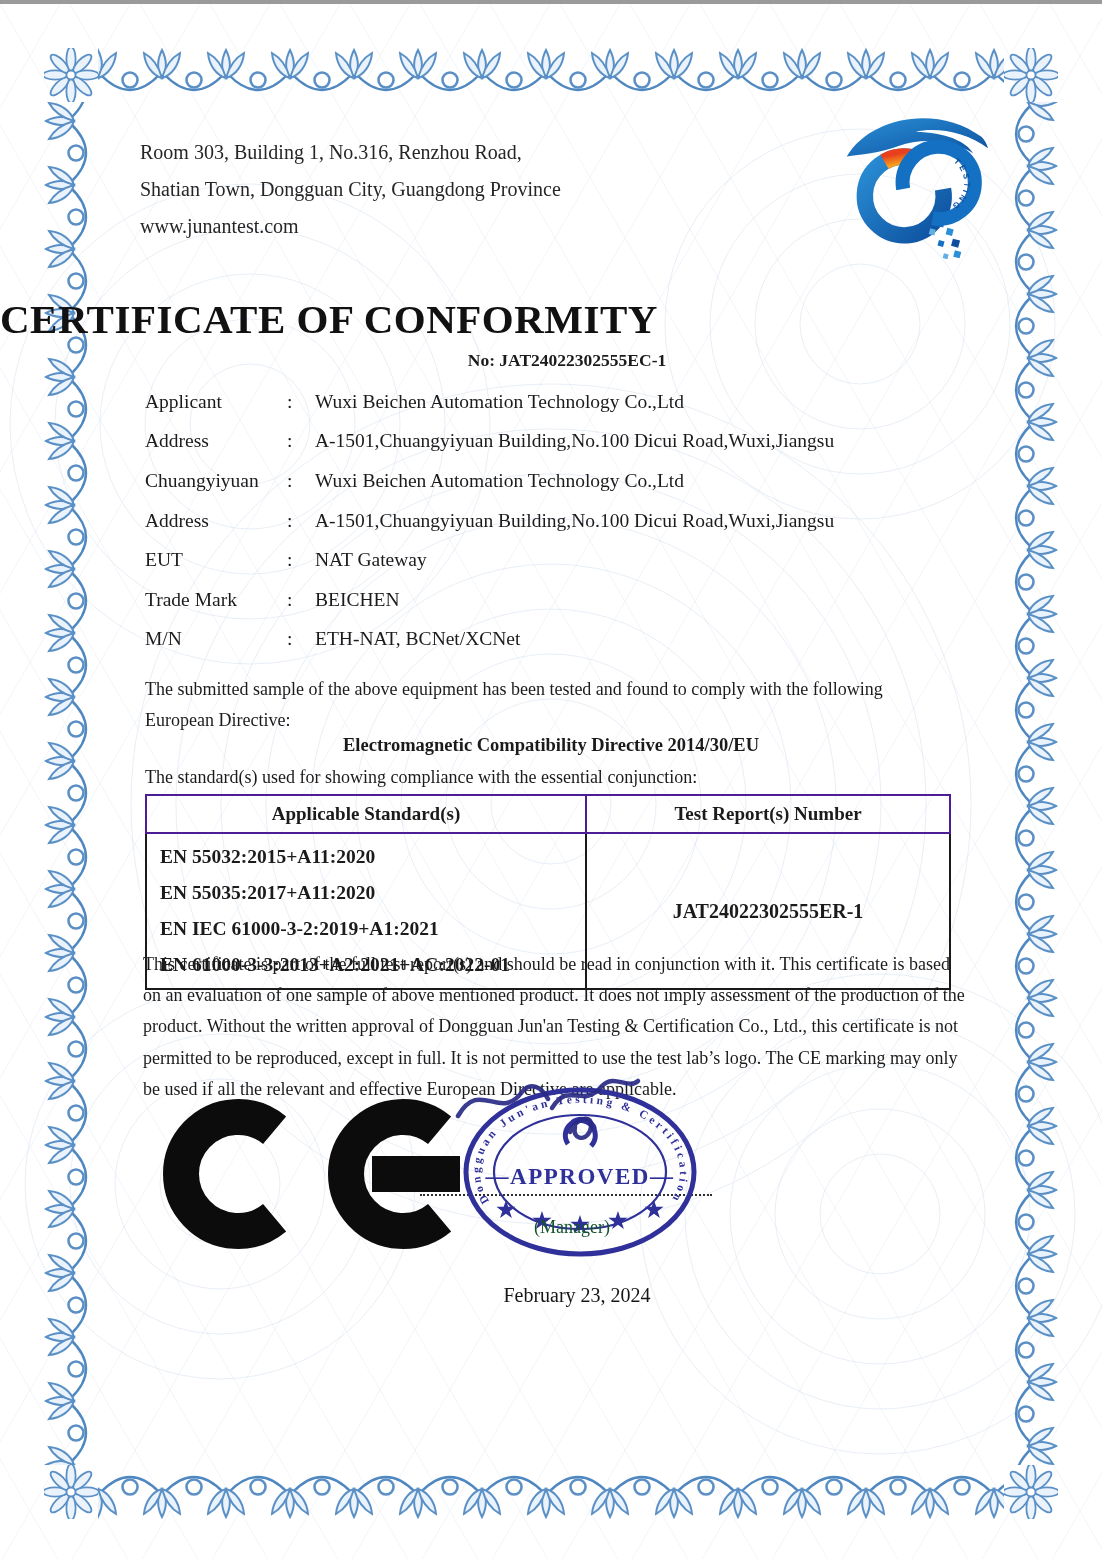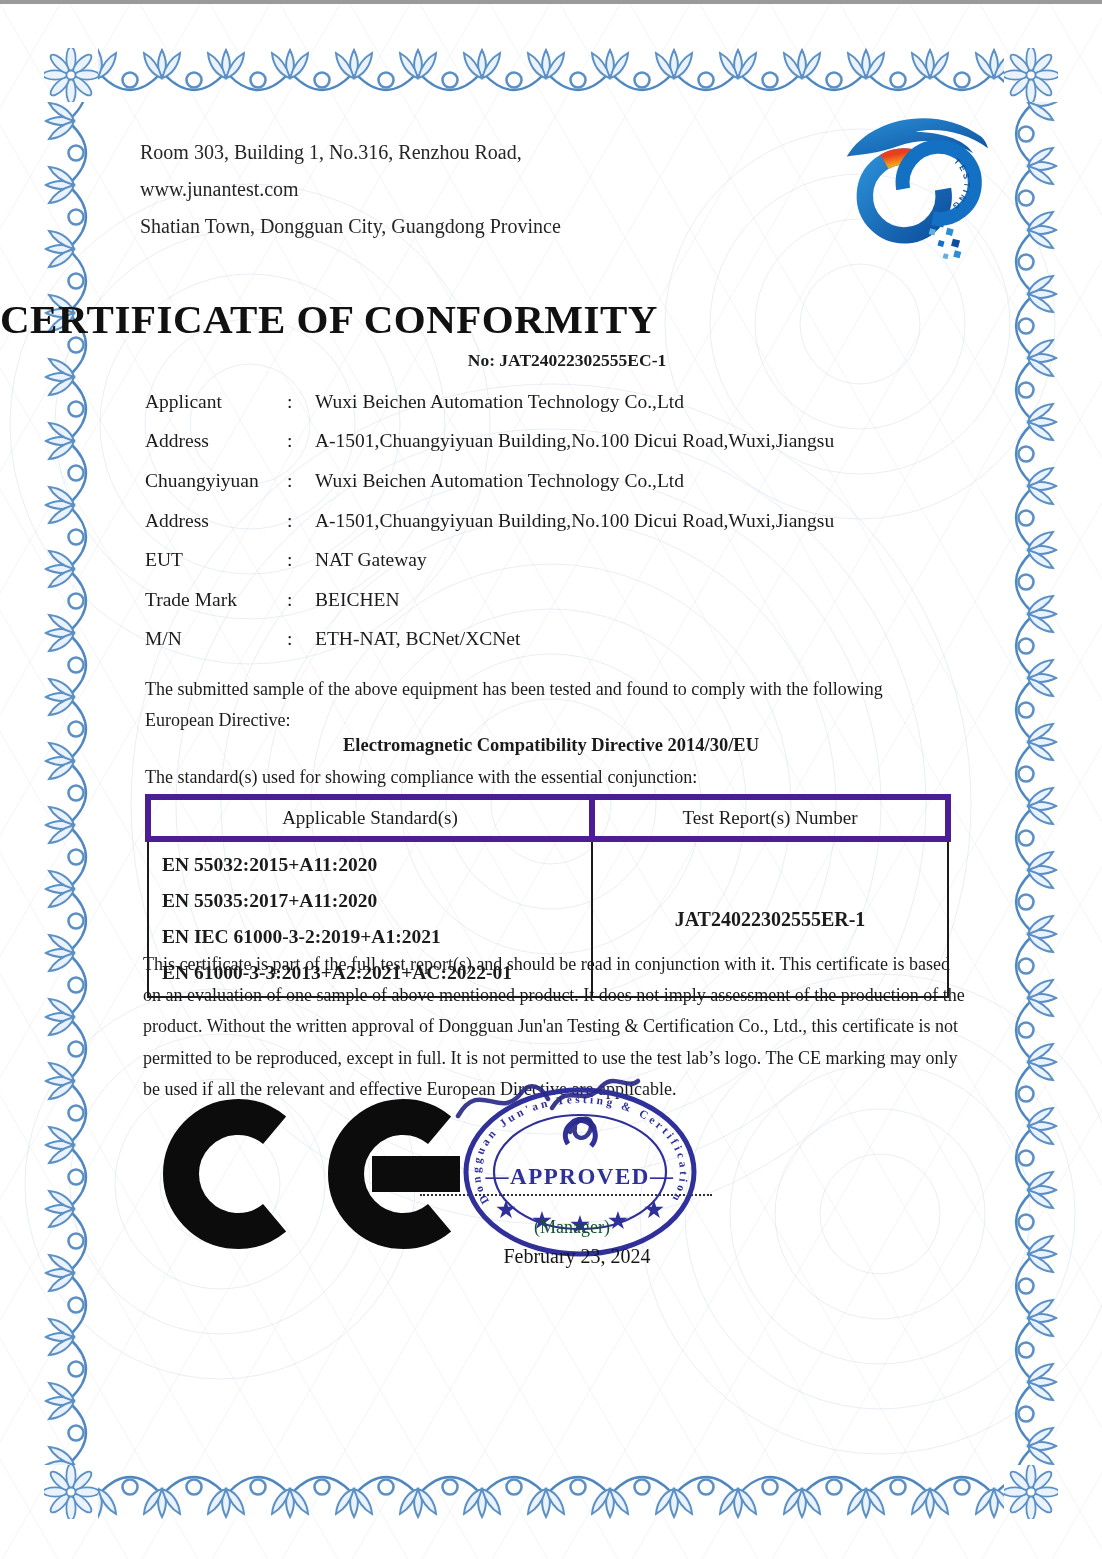--- a/index.html
+++ b/index.html
@@ -33,34 +33,34 @@
   .frow{display:flex;height:39.6px;align-items:center;font-size:19.5px;}
   .flabel{width:142px;flex:none;}
   .fcolon{width:28px;flex:none;}
   .fvalue{flex:1;}
   
   .statement{left:145px;top:670px;width:795px;font-size:18px;line-height:31px;}
   .directive{left:0;top:731px;width:1102px;text-align:center;font-size:18.5px;font-weight:bold;}
   .standards-intro{left:145px;top:763px;width:820px;font-size:18px;}
   
   .std-table{left:145px;top:790px;width:806px;border:2px solid #1a1a1a;border-collapse:collapse;table-layout:fixed;}
-  .std-table th{border:6px solid #4c1d95;font-weight:normal;font-size:19px;height:34px;text-align:center;background:transparent;}
+  .std-table th{border:2px solid #4c1d95;font-weight:bold;font-size:19px;height:34px;text-align:center;background:transparent;}
   .std-table td{border:2px solid #1a1a1a;vertical-align:middle;}
   .col1{width:436px;}
   .std-list{padding:4px 19px 4px 12px;}
   .std-line{font-size:19.5px;font-weight:bold;line-height:36px;white-space:nowrap;}
   .report-cell{text-align:center;font-size:20px;font-weight:bold;}
   
   .disclaimer{left:143px;top:945px;width:822px;font-size:18px;line-height:31.2px;}
   
   .ce-box{left:158px;top:1090px;width:330px;height:160px;}
   .dotted-line{left:420px;top:1190px;width:292px;border-top:2.5px dotted #2e2e2e;height:0;}
   .stamp-box{left:428px;top:1068px;width:310px;height:200px;}
   .manager{left:427px;top:1213px;width:290px;text-align:center;font-size:18px;color:#14532d;}
-  .sign-date{left:427px;top:1241px;width:300px;text-align:center;font-size:20px;color:#161616;}
+  .sign-date{left:427px;top:1280px;width:300px;text-align:center;font-size:20px;color:#161616;}
 </style>
 </head>
 <body>
 
 <div class="page">
 
   <svg width="0" height="0" style="position:absolute" aria-hidden="true">
     <defs>
       <linearGradient id="gBlue" x1="0" y1="0" x2="1" y2="1">
         <stop offset="0" stop-color="#2a8fd6"></stop>
@@ -340,22 +340,22 @@
     </svg>
   <svg class="corner" style="left:44px;top:1461px" viewBox="0 0 54 54">
       <use href="#lace-corner-g"></use>
     </svg>
   <svg class="corner" style="left:1004px;top:1461px" viewBox="0 0 54 54">
       <use href="#lace-corner-g"></use>
     </svg>
 
   <div class="abs header-address">
     <div>Room 303, Building 1, No.316, Renzhou Road,</div>
+    <div>Shatian Town, Dongguan City, Guangdong Province</div>
     <div>www.junantest.com</div>
-    <div>Shatian Town, Dongguan City, Guangdong Province</div>
   </div>
   <svg class="abs logo-box" viewBox="0 0 200 190">
     <use href="#junan-logo"></use>
   </svg>
 
   <div class="abs title">CERTIFICATE OF CONFORMITY</div>
   <div class="abs cert-no">No: JAT24022302555EC-1</div>
 
   <div class="abs fields">
     <div class="frow">

